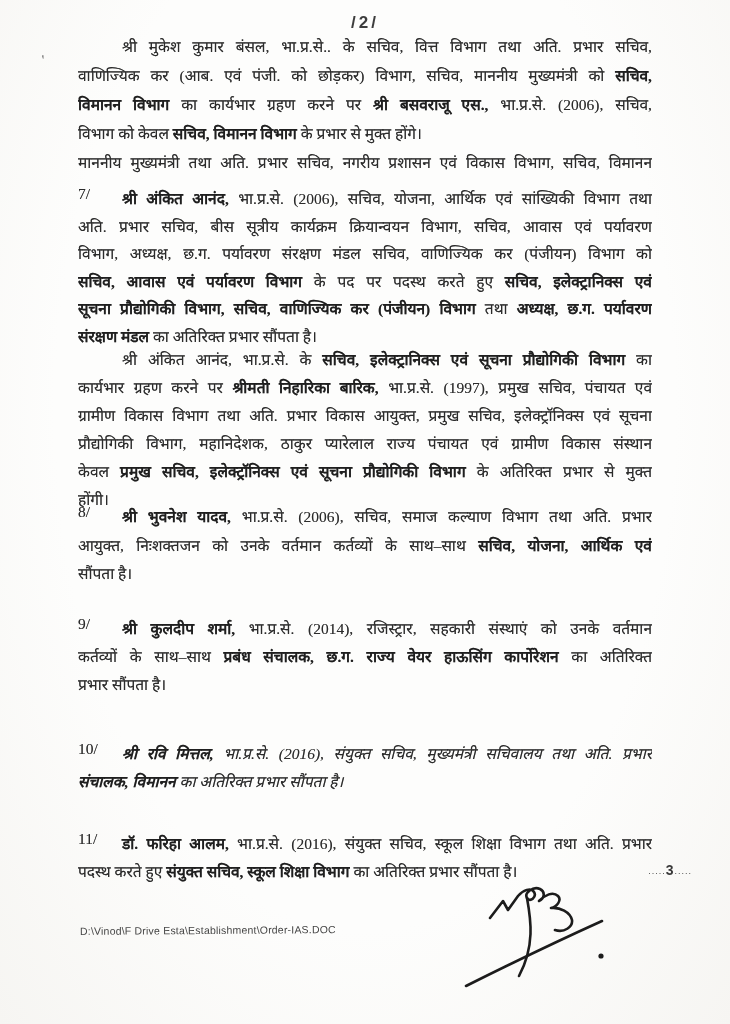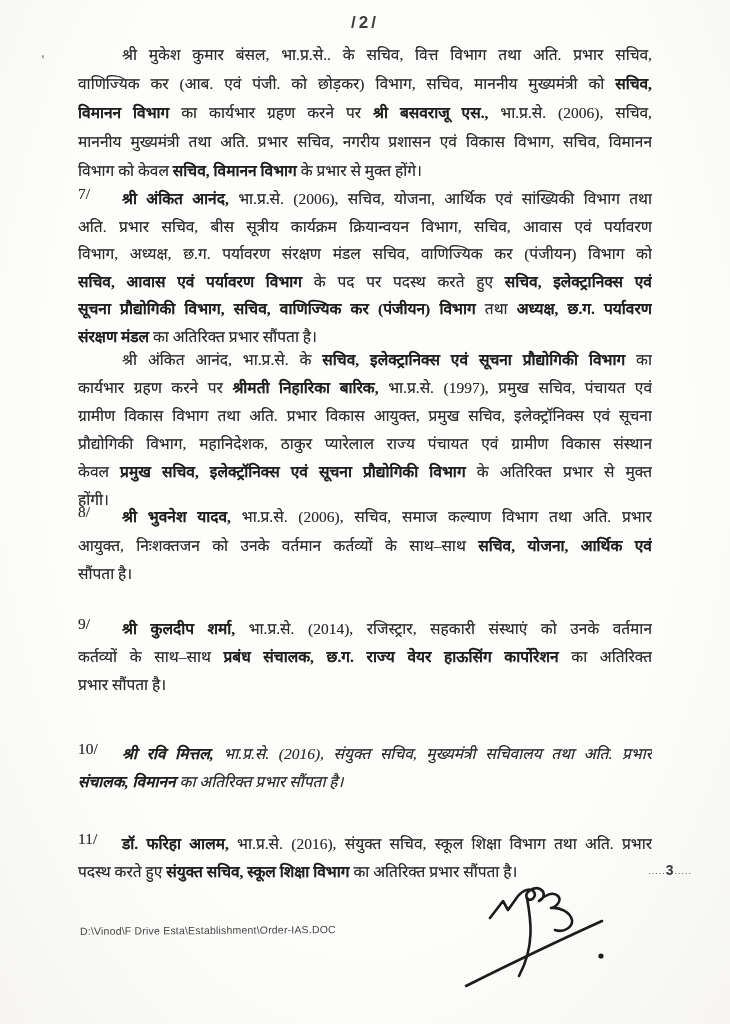--- a/index.html
+++ b/index.html
@@ -22,21 +22,21 @@
   .stray-mark {
     position:absolute; left:42px; top:52px; font-size:15px; color:#666;
     transform:rotate(-8deg);
   }
   #doc-body {
     position:absolute; left:78px; top:0; width:574px; height:900px;
     font-size:15.5px; color:#2b2b2b;
     text-shadow:0 0 0.4px rgba(40,40,40,.45);
   }
   .para { position:absolute; left:0; width:574px; }
-  .p0 { top:40px;  } .p0 .line { height:29px;   line-height:29px; }
+  .p0 { top:32px;  } .p0 .line { height:29px;   line-height:29px; }
   .p1 { top:185px; } .p1 .line { height:27.5px; line-height:27.5px; }
   .p2 { top:346px; } .p2 .line { height:28px;   line-height:28px; }
   .p3 { top:503px; } .p3 .line { height:28.5px; line-height:28.5px; }
   .p4 { top:615px; } .p4 .line { height:28px;   line-height:28px; }
   .p5 { top:740px; } .p5 .line { height:28px;   line-height:28px;font-style:italic; }
   .p6 { top:830px; } .p6 .line { height:28px;   line-height:28px; }
   .line {
     text-align:justify; text-align-last:justify;
     overflow:hidden; width:100%;
   }
@@ -70,22 +70,22 @@
 
   <div class="page-number">/2/</div>
 
   <span class="stray-mark">'</span>
 
   <div id="doc-body">
       <div class="para p0">
         <div class="line first-indent"><span>श्री मुकेश कुमार बंसल, भा.प्र.से.. के सचिव, वित्त विभाग तथा अति. प्रभार सचिव,</span></div>
         <div class="line"><span>वाणिज्यिक कर (आब. एवं पंजी. को छोड़कर) विभाग, सचिव, माननीय मुख्यमंत्री को </span><span class="bold">सचिव,</span></div>
         <div class="line"><span class="bold">विमानन विभाग</span><span> का कार्यभार ग्रहण करने पर </span><span class="bold">श्री बसवराजू एस.,</span><span> भा.प्र.से. (2006), सचिव,</span></div>
+        <div class="line last"><span>विभाग को केवल </span><span class="bold">सचिव, विमानन विभाग</span><span> के प्रभार से मुक्त होंगे।</span></div>
         <div class="line"><span>माननीय मुख्यमंत्री तथा अति. प्रभार सचिव, नगरीय प्रशासन एवं विकास विभाग, सचिव, विमानन</span></div>
-        <div class="line last"><span>विभाग को केवल </span><span class="bold">सचिव, विमानन विभाग</span><span> के प्रभार से मुक्त होंगे।</span></div>
       </div>
       <div class="para p1">
         <span class="pnum">7/</span>
         <div class="line first-indent"><span class="bold">श्री अंकित आनंद,</span><span> भा.प्र.से. (2006), सचिव, योजना, आर्थिक एवं सांख्यिकी विभाग तथा</span></div>
         <div class="line"><span>अति. प्रभार सचिव, बीस सूत्रीय कार्यक्रम क्रियान्वयन विभाग, सचिव, आवास एवं पर्यावरण</span></div>
         <div class="line"><span>विभाग, अध्यक्ष, छ.ग. पर्यावरण संरक्षण मंडल सचिव, वाणिज्यिक कर (पंजीयन) विभाग को</span></div>
         <div class="line"><span class="bold">सचिव, आवास एवं पर्यावरण विभाग</span><span> के पद पर पदस्थ करते हुए </span><span class="bold">सचिव, इलेक्ट्रानिक्स एवं</span></div>
         <div class="line"><span class="bold">सूचना प्रौद्योगिकी विभाग, सचिव, वाणिज्यिक कर (पंजीयन) विभाग</span><span> तथा </span><span class="bold">अध्यक्ष, छ.ग. पर्यावरण</span></div>
         <div class="line last"><span class="bold">संरक्षण मंडल</span><span> का अतिरिक्त प्रभार सौंपता है।</span></div>
       </div>

